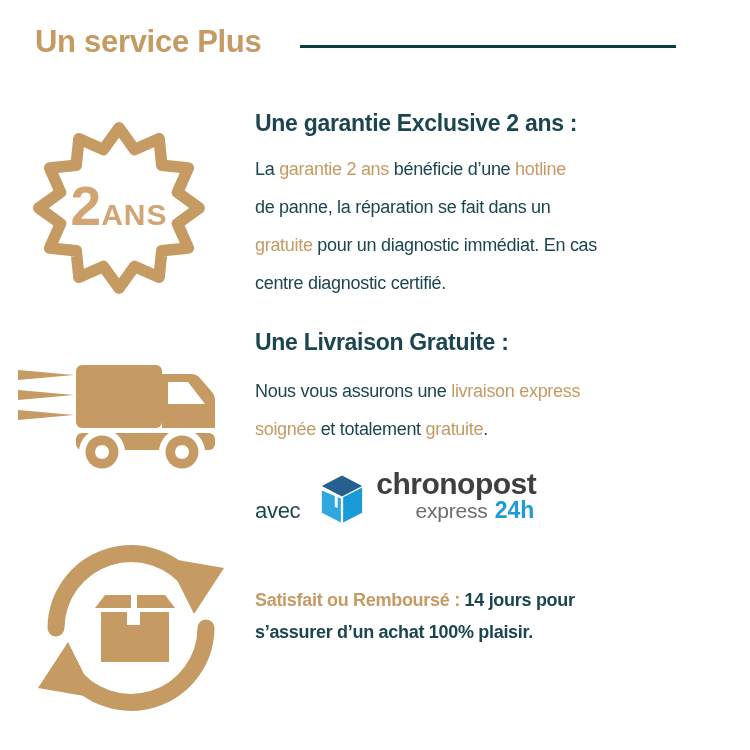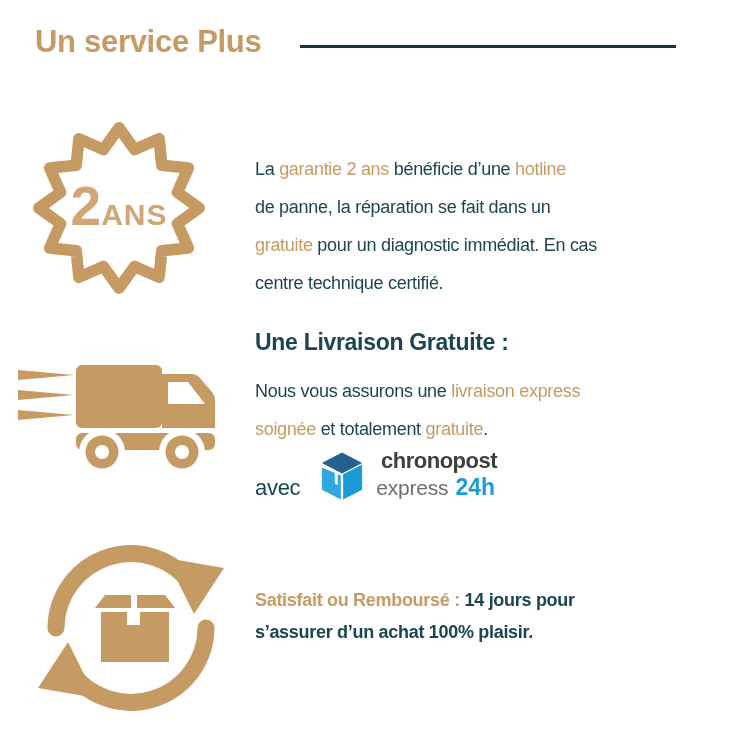--- a/index.html
+++ b/index.html
@@ -59,21 +59,21 @@
   .arc{fill:none;stroke:var(--gold);stroke-width:17;stroke-linecap:round;}
 
   
   .logo-row{position:absolute;left:255px;top:446px;display:flex;align-items:flex-end;}
   .avec{font-size:22px;letter-spacing:-0.3px;color:var(--teal);padding-top:9px;white-space:nowrap;}
   .cube{width:46px;height:50px;margin-left:19px;margin-top:4px;flex:0 0 auto;}
   .cube-top{fill:var(--cube-top);}
   .cube-left{fill:var(--cube-left);}
   .cube-right{fill:var(--cube-right);}
   .brand-block{margin-left:11px;display:flex;flex-direction:column;align-items:flex-end;}
-  .brand{font-size:22px;font-weight:700;letter-spacing:-0.5px;color:var(--chrono-dark);line-height:30px;white-space:nowrap;}
+  .brand{font-size:30px;font-weight:700;letter-spacing:-0.5px;color:var(--chrono-dark);line-height:30px;white-space:nowrap;margin-top:23px;}
   .brand-sub{display:flex;align-items:baseline;gap:7px;margin-top:-2px;padding-right:2px;}
   .service{font-size:21px;color:var(--chrono-gray);letter-spacing:-0.2px;}
   .badge24{font-size:23px;font-weight:700;color:var(--chrono-blue);}
 </style>
 </head>
 <body>
 
 <div class="canvas">
 
   <h1 class="title">Un service Plus</h1>
@@ -81,25 +81,26 @@
 
   <div class="badge-wrap">
     <svg viewBox="0 0 200 200" aria-hidden="true">
       <path class="star" d="M100,10 L117.6,34.3 L145,22.1 L148.1,51.9 L177.9,55 L165.7,82.4 L190,100 L165.7,117.6 L177.9,145 L148.1,148.1 L145,177.9 L117.6,165.7 L100,190 L82.4,165.7 L55,177.9 L51.9,148.1 L22.1,145 L34.3,117.6 L10,100 L34.3,82.4 L22.1,55 L51.9,51.9 L55,22.1 L82.4,34.3 Z"></path>
     </svg>
     <div class="badge-label">
       <span class="badge-num">2</span>
       <span class="badge-unit">ANS</span>
     </div>
   </div>
+  <div class="sec-heading" id="g-heading">Une garantie Exclusive 2 ans :</div>
   <div class="body-lines" id="g-lines">
       <div><span class="seg-teal">La </span><span class="seg-gold">garantie 2 ans</span><span class="seg-teal"> bénéficie d’une </span><span class="seg-gold">hotline</span></div>
       <div><span class="seg-teal">de panne, la réparation se fait dans un</span></div>
       <div><span class="seg-gold">gratuite</span><span class="seg-teal"> pour un diagnostic immédiat. En cas</span></div>
-      <div><span class="seg-teal">centre technique certifié.</span></div>
+      <div><span class="seg-teal">centre diagnostic certifié.</span></div>
     </div>
 
   <div class="truck-wrap">
     <svg viewBox="0 0 200 114" aria-hidden="true">
       <polygon class="i-gold" points="0,8 0,18 56,13"></polygon>
       <polygon class="i-gold" points="0,28 0,38 56,33"></polygon>
       <polygon class="i-gold" points="0,48 0,58 56,53"></polygon>
       <rect class="i-gold" x="58" y="3" width="86" height="63" rx="6"></rect>
       <path class="i-gold" d="M144,12 L174,12 Q178,12 181,15 L194,30 Q197,33.5 197,38 L197,66 L144,66 Z"></path>
       <path class="i-white" d="M150,20 L170,20 L187,42 L150,42 Z"></path>

